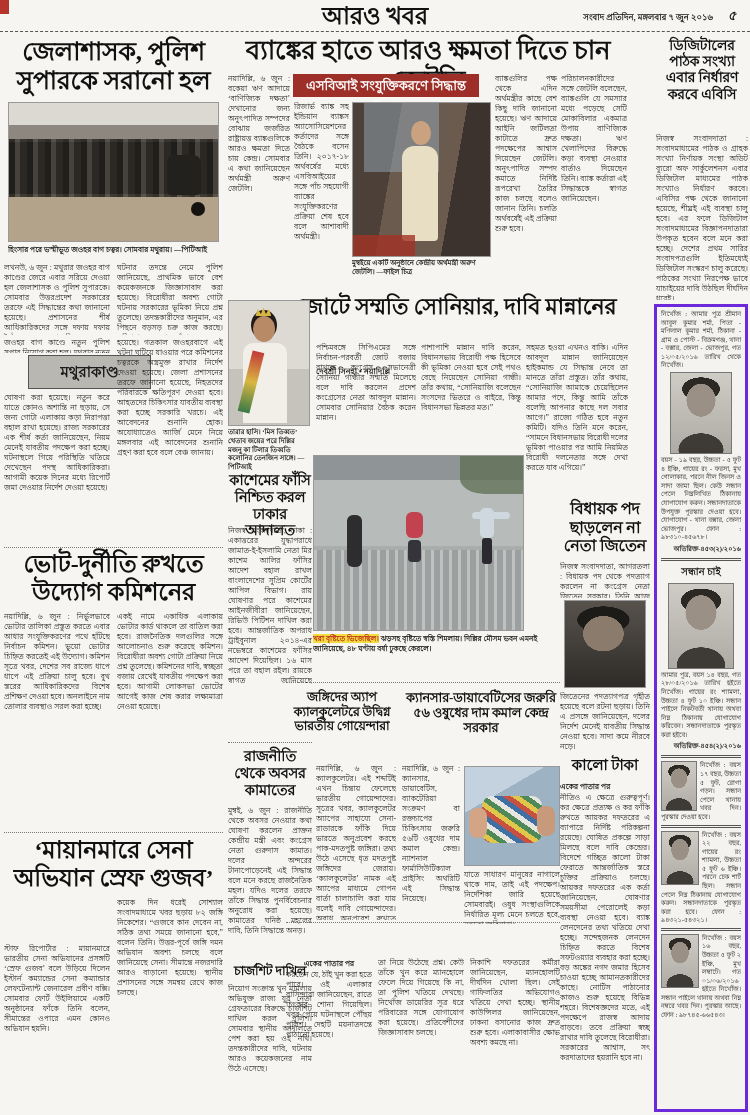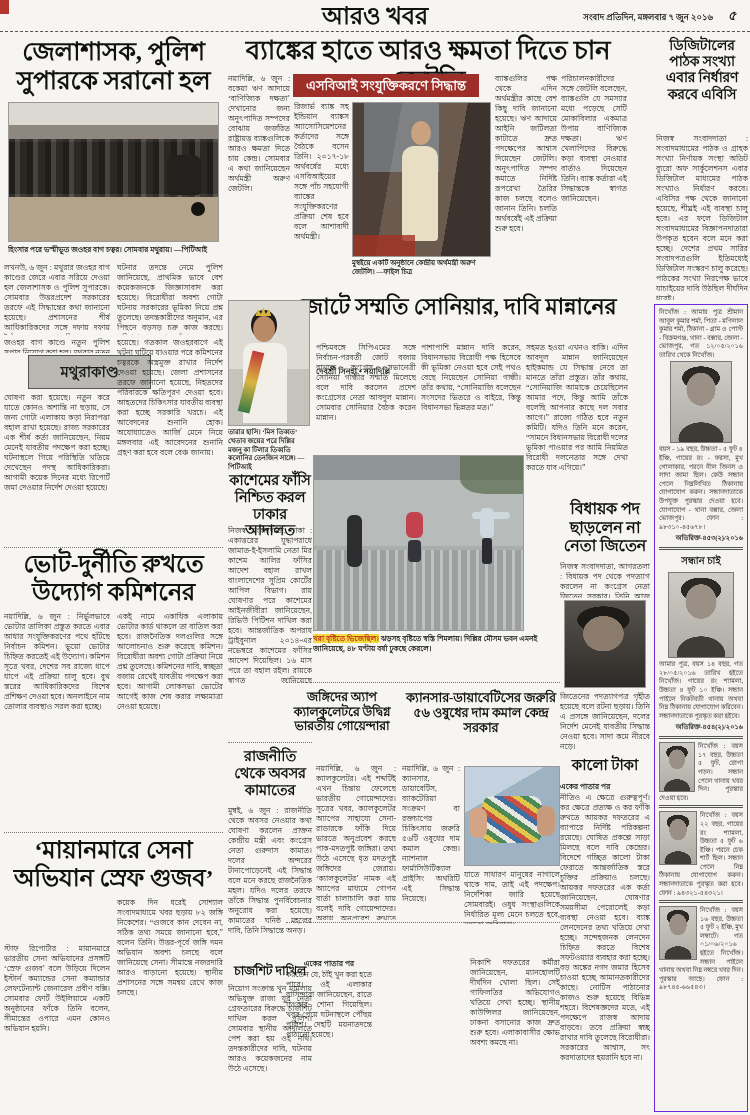--- a/index.html
+++ b/index.html
@@ -51,21 +51,21 @@
      radial-gradient(ellipse 40% 34% at 50% 34%, #9a9086 0 60%, rgba(0,0,0,0) 61%),
      radial-gradient(ellipse 52% 24% at 50% 20%, #2c2925 0 60%, rgba(0,0,0,0) 61%),
      radial-gradient(ellipse 62% 34% at 50% 96%, #3e3b37 0 60%, rgba(0,0,0,0) 61%),
      linear-gradient(#cfccc6,#aeaba5); }
   .portrait-dark { background:
      radial-gradient(ellipse 42% 34% at 48% 38%, #8a7b6c 0 60%, rgba(0,0,0,0) 61%),
      radial-gradient(ellipse 54% 26% at 48% 22%, #1d1b18 0 60%, rgba(0,0,0,0) 61%),
      linear-gradient(#57524c,#2e2b28); }
 
   
-  #classifieds { border:1px solid #6d28d9; background:#f4f3ef; padding:3px 4px; overflow:hidden; }
+  #classifieds { border:3px solid #6d28d9; background:#f4f3ef; padding:3px 4px; overflow:hidden; }
   #classifieds .ad { font-size:6.4px; line-height:1.34; text-align:justify; color:#222; }
   #classifieds .ref { font-size:6.6px; font-weight:700; text-align:right; margin:1px 0 2px; }
   #classifieds .divider { border-top:1px solid #555; border-bottom:1px solid #555; height:3px; margin:3px 0; }
   #classifieds .sec-head { font-size:10px; font-weight:700; text-align:center; margin:2px 0; }
   #classifieds .cphoto { margin:2px auto; border:0.5px solid #777; }
   #classifieds .adrow { overflow:hidden; margin-top:2px; }
   #classifieds .adrow .cphoto { float:left; margin:0 3px 1px 0; }
 
   .gray-box { background:#b9b7b2; border:1px solid #555; font-weight:700; text-align:center; }
   .redbox { background:#9e2f28; color:#fff; font-weight:700; text-align:center; }
@@ -164,20 +164,21 @@
     <div class="hand1"></div>
     <div class="hand2"></div>
   </div>
   <div class="abs body" style="left:464px;top:870px;width:96px;height:54px;">যাতে সাধারণ মানুষের নাগালে থাকে দাম, তাই এই পদক্ষেপ। নির্দেশিকা জারি হয়েছে সোমবারই। ওষুধ সংস্থাগুলিকে নির্ধারিত মূল্য মেনে চলতে হবে, নয়তো জরিমানা।</div>
 
   <div class="abs rule-dotted" style="left:286px;top:922px;width:274px;"></div>
   <div class="abs" style="left:286px;top:958px;width:86px;height:154px;">
     <div class="tag">একের পাতার পর</div>
     <div class="body" style="height:142px;">করতেন যে, ঠাঁই খুন করা হতে পারে। ওই এলাকার বাসিন্দারা জানিয়েছেন, রাতে চিৎকার শোনা গিয়েছিল। খবর পেয়ে ঘটনাস্থলে পৌঁছয় পুলিশ। দেহটি ময়নাতদন্তে পাঠানো হয়েছে।</div>
   </div>
+  <div class="abs body" style="left:378px;top:958px;width:86px;height:154px;">তা নিয়ে উঠেছে প্রশ্ন। কেউ তাঁকে খুন করে ম্যানহোলে ফেলে দিয়ে গিয়েছে কি না, তা পুলিশ খতিয়ে দেখছে। নিখোঁজ ডায়েরির সূত্র ধরে পরিবারের সঙ্গে যোগাযোগ করা হয়েছে। প্রতিবেশীদের জিজ্ঞাসাবাদ চলছে।</div>
   <div class="abs body" style="left:470px;top:958px;width:90px;height:154px;">নিকাশি দফতরের কর্মীরা জানিয়েছেন, ম্যানহোলটি দীর্ঘদিন খোলা ছিল। সেই গাফিলতির অভিযোগও খতিয়ে দেখা হচ্ছে। স্থানীয় কাউন্সিলর জানিয়েছেন, ঢাকনা বসানোর কাজ দ্রুত শুরু হবে। এলাকাবাসীর ক্ষোভ অবশ্য কমছে না।</div>
 
   <div class="abs hd" style="left:560px;top:500px;width:90px;font-size:16px;">বিধায়ক পদ ছাড়লেন না নেতা জিতেন</div>
   <div class="abs body" style="left:560px;top:562px;width:90px;height:36px;">নিজস্ব সংবাদদাতা, আগরতলা : বিধায়ক পদ থেকে পদত্যাগ করলেন না কংগ্রেস নেতা জিতেন সরকার। তিনি আজ অধ্যক্ষ রমেন্দ্রচন্দ্র দেবনাথের সঙ্গে দেখা করে নিজের পদত্যাগপত্র তুলে নিয়েছেন।</div>
   <div class="photo portrait-dark" style="left:564px;top:600px;width:82px;height:88px;"></div>
   <div class="abs body" style="left:560px;top:692px;width:90px;height:60px;">জিতেনের পদত্যাগপত্র গৃহীত হয়েছে বলে রটনা ছড়ায়। তিনি এ প্রসঙ্গে জানিয়েছেন, দলের নির্দেশ মেনেই যাবতীয় সিদ্ধান্ত নেওয়া হবে। সাদা কমে নীরবে নড়ে।</div>
   <div class="abs hd" style="left:560px;top:757px;width:90px;font-size:15px;">কালো টাকা</div>
   <div class="abs tag" style="left:560px;top:781px;width:90px;text-align:left;">একের পাতার পর</div>
   <div class="abs body" style="left:560px;top:793px;width:90px;height:318px;">নীতিও এ ক্ষেত্রে গুরুত্বপূর্ণ। কর ক্ষেত্রে প্রত্যক্ষ ও কর ফাঁকি রুখতে আয়কর দফতরের এ ব্যাপারে নির্দিষ্ট পরিকল্পনা রয়েছে। ঘোষিত প্রকল্পে সাড়া মিলছে বলে দাবি কেন্দ্রের। বিদেশে গচ্ছিত কালো টাকা ফেরাতে আন্তর্জাতিক স্তরে চুক্তির প্রক্রিয়াও চলছে। আয়কর দফতরের এক কর্তা জানিয়েছেন, ঘোষণার সময়সীমা পেরোলেই কড়া ব্যবস্থা নেওয়া হবে। ব্যাঙ্ক লেনদেনের তথ্য খতিয়ে দেখা হচ্ছে। সন্দেহজনক লেনদেন চিহ্নিত করতে বিশেষ সফটওয়্যার ব্যবহার করা হচ্ছে। বড় অঙ্কের নগদ জমার হিসেব চাওয়া হচ্ছে আমানতকারীদের কাছে। নোটিস পাঠানোর কাজও শুরু হয়েছে বিভিন্ন শহরে। বিশেষজ্ঞদের মতে, এই পদক্ষেপে রাজস্ব আদায় বাড়বে। তবে প্রক্রিয়া স্বচ্ছ রাখার দাবি তুলেছে বিরোধীরা। সরকারের আশ্বাস, সৎ করদাতাদের হয়রানি হবে না।</div>
 

